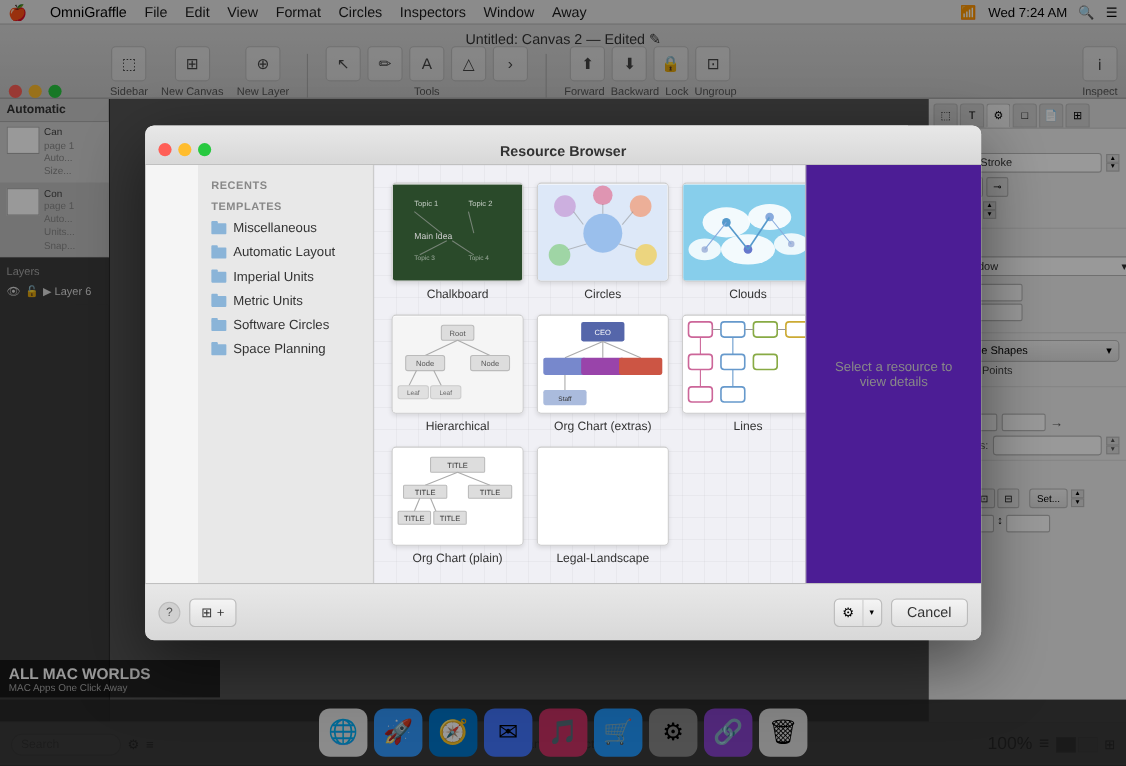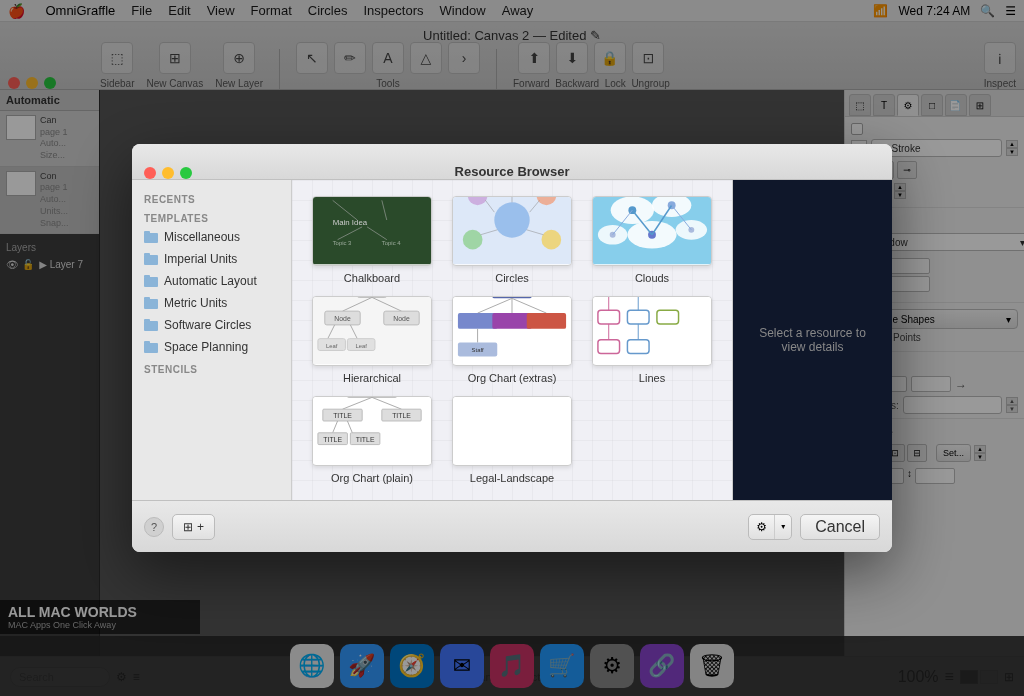--- a/index.html
+++ b/index.html
@@ -367,42 +367,43 @@
       box-shadow: 0 20px 60px rgba(0,0,0,0.5);
       overflow: hidden;
       display: flex;
       flex-direction: column;
     }
 
     .rb-titlebar {
       height: 36px;
       background: linear-gradient(to bottom, #e8e8e8, #d8d8d8);
       display: flex;
-      align-items: flex-end;
-      padding: 0 12px;
+      align-items: flex-start;
+      padding: 16px 12px;
       border-bottom: 1px solid #c0c0c0;
       position: relative;
     }
     .rb-traffic {
       display: flex;
       gap: 6px;
     }
     .rb-title {
       position: absolute;
       left: 50%;
       transform: translateX(-50%);
       font-size: 13px;
       font-weight: 600;
       color: #333;
     }
 
     .rb-body {
       display: flex;
       flex: 1;
       height: 420px;
+      padding-left: 48px;
     }
 
     
     .rb-sidebar {
       width: 160px;
       background: #e8e8e8;
       border-right: 1px solid #ccc;
       padding: 8px 0;
       flex-shrink: 0;
     }
@@ -443,21 +444,21 @@
       overflow-y: auto;
       display: grid;
       grid-template-columns: repeat(3, 1fr);
       gap: 12px;
       align-content: start;
     }
 
     
     .rb-details {
       width: 160px;
-      background: #0f172a;
+      background: #4c1d95;
       border-left: 1px solid #ccc;
       display: flex;
       align-items: center;
       justify-content: center;
       flex-shrink: 0;
     }
     .rb-details-text {
       font-size: 12px;
       color: #888;
       text-align: center;
@@ -466,27 +467,27 @@
 
     .template-item {
       display: flex;
       flex-direction: column;
       align-items: center;
       gap: 6px;
       cursor: pointer;
     }
     .template-thumb {
       width: 120px;
-      height: 70px;
+      height: 90px;
       background: #fff;
       border: 1px solid #ccc;
       border-radius: 4px;
       overflow: hidden;
       display: flex;
-      align-items: flex-end;
+      align-items: flex-start;
       justify-content: center;
       box-shadow: 0 2px 4px rgba(0,0,0,0.1);
     }
     .template-name {
       font-size: 11px;
       color: #333;
       text-align: center;
     }
 
     .rb-footer {
@@ -505,21 +506,21 @@
       gap: 8px;
       align-items: center;
     }
 
     .rb-btn {
       height: 26px;
       padding: 0 14px;
       border-radius: 5px;
       border: 1px solid #bbb;
       background: linear-gradient(to bottom, #f5f5f5, #e0e0e0);
-      font-size: 16px;
+      font-size: 13px;
       color: #333;
       cursor: pointer;
       display: flex;
       align-items: center;
       text-align: right;
     }
     .rb-btn-disabled {
       opacity: 0.5;
       cursor: default;
     }
@@ -782,21 +783,21 @@
         <div>Con</div>
         <div style="color:#888">page 1<br>Auto...<br>Units...<br>Snap...</div>
       </div>
     </div>
   </div>
   <div class="layers-section">
     <div style="font-size:10px;color:#aaa;padding:4px 0;">Layers</div>
     <div class="layer-item">
       <span>👁</span>
       <span>🔓</span>
-      <span>▶ Layer 7</span>
+      <span>▶ Layer 6</span>
     </div>
   </div>
 </div>
 
 <div class="right-sidebar">
   <div class="inspector-tabs">
     <div class="inspector-tab">⬚</div>
     <div class="inspector-tab">T</div>
     <div class="inspector-tab active">⚙</div>
     <div class="inspector-tab">□</div>
@@ -960,28 +961,28 @@
             <rect x="0" y="3" width="14" height="10" rx="1" fill="#8ab4d8"></rect>
             <rect x="0" y="1" width="6" height="3" rx="1" fill="#8ab4d8"></rect>
           </svg>
           <span>Miscellaneous</span>
         </div>
         <div class="rb-item">
           <svg class="rb-item-icon" viewBox="0 0 14 14">
             <rect x="0" y="3" width="14" height="10" rx="1" fill="#8ab4d8"></rect>
             <rect x="0" y="1" width="6" height="3" rx="1" fill="#8ab4d8"></rect>
           </svg>
-          <span>Imperial Units</span>
+          <span>Automatic Layout</span>
         </div>
         <div class="rb-item">
           <svg class="rb-item-icon" viewBox="0 0 14 14">
             <rect x="0" y="3" width="14" height="10" rx="1" fill="#8ab4d8"></rect>
             <rect x="0" y="1" width="6" height="3" rx="1" fill="#8ab4d8"></rect>
           </svg>
-          <span>Automatic Layout</span>
+          <span>Imperial Units</span>
         </div>
         <div class="rb-item">
           <svg class="rb-item-icon" viewBox="0 0 14 14">
             <rect x="0" y="3" width="14" height="10" rx="1" fill="#8ab4d8"></rect>
             <rect x="0" y="1" width="6" height="3" rx="1" fill="#8ab4d8"></rect>
           </svg>
           <span>Metric Units</span>
         </div>
         <div class="rb-item">
           <svg class="rb-item-icon" viewBox="0 0 14 14">
@@ -991,21 +992,20 @@
           <span>Software Circles</span>
         </div>
         <div class="rb-item">
           <svg class="rb-item-icon" viewBox="0 0 14 14">
             <rect x="0" y="3" width="14" height="10" rx="1" fill="#8ab4d8"></rect>
             <rect x="0" y="1" width="6" height="3" rx="1" fill="#8ab4d8"></rect>
           </svg>
           <span>Space Planning</span>
         </div>
 
-        <div class="rb-section-header">STENCILS</div>
       </div>
 
       <div class="rb-content">
 
         <div class="template-item">
           <div class="template-thumb">
             <svg width="120" height="90" viewBox="0 0 120 90">
               <rect width="120" height="90" fill="#2a4a2a"></rect>
 
               <text x="20" y="20" fill="#fff" font-size="7" font-family="Arial" opacity="0.7">Topic 1</text>

